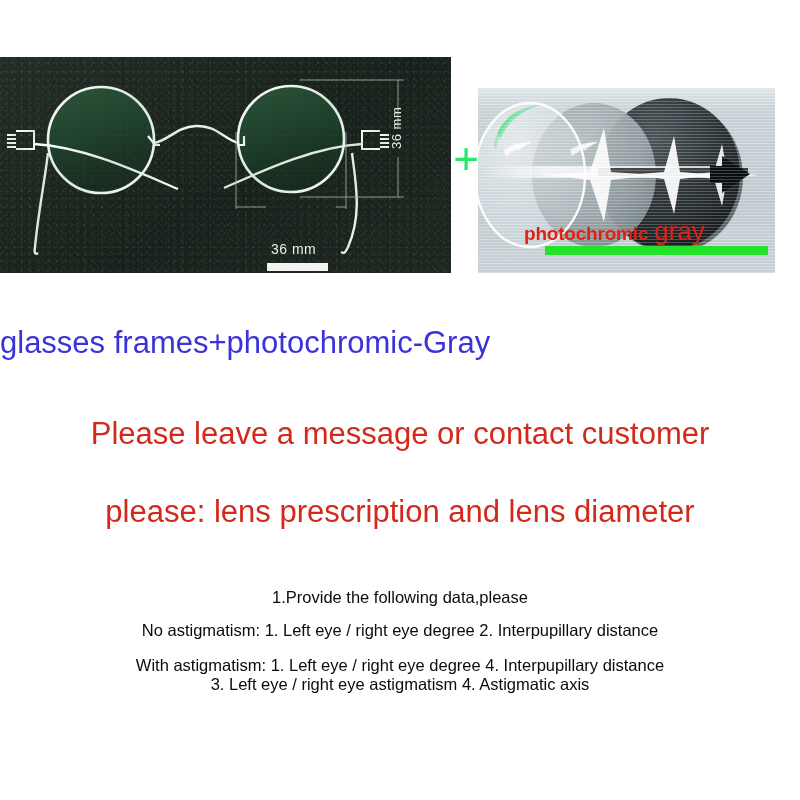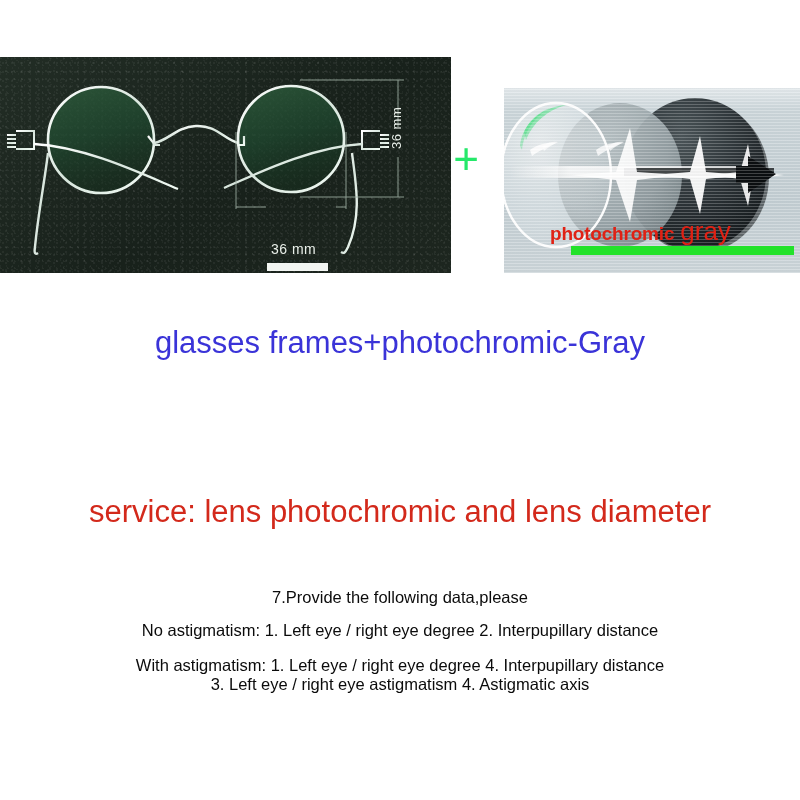--- a/index.html
+++ b/index.html
@@ -44,21 +44,21 @@
 
   
   .plus-sign{
     position:absolute;left:446px;top:137px;width:40px;height:44px;
     color:#25e86a;font-size:44px;line-height:44px;font-weight:400;
     text-align:center;
   }
 
   
   .lens-panel{
-    position:absolute;left:504px;top:88px;width:297px;height:185px;
+    position:absolute;left:478px;top:88px;width:297px;height:185px;
     background:linear-gradient(180deg,#e3e9ec 0%,#ccd6da 12%,#c3ced3 60%,#ccd5d9 100%);
     overflow:hidden;
   }
   .lens-panel .scanlines{
     position:absolute;inset:0;
     background-image:repeating-linear-gradient(
       0deg, rgba(255,255,255,.22) 0 1px, rgba(0,0,0,.02) 1px 3px);
     pointer-events:none;
   }
   .lens-panel svg{position:absolute;left:0;top:0;}
@@ -67,21 +67,21 @@
     white-space:nowrap;color:#e02114;
   }
   .lens-caption .w1{font-size:19px;font-weight:bold;letter-spacing:-.2px;}
   .lens-caption .w2{font-size:26px;font-weight:400;letter-spacing:0px;margin-left:6px;}
   .green-bar{
     position:absolute;left:67px;top:158px;width:223px;height:9px;background:#22e22a;
   }
 
   
   .headline-blue{
-    position:absolute;left:0;top:325px;width:800px;text-align:center;
+    position:absolute;left:0;top:325px;width:800px;text-align:left;
     color:#3a33d8;font-size:31px;white-space:nowrap;
   }
   .headline-red{
     position:absolute;left:0;width:800px;text-align:center;
     color:#d3291b;font-size:31px;white-space:nowrap;
   }
   .red-1{top:416px;}
   .red-2{top:494px;}
 
   
@@ -223,22 +223,23 @@
 
       <div class="lens-caption">
         <span class="w1">photochromic</span><span class="w2">gray</span>
       </div>
       <div class="green-bar"></div>
     </div>
   </div>
 
   <div class="headline-blue">glasses frames+photochromic-Gray</div>
 
-  <div class="headline-red red-2">service: lens photochromic and lens diameter</div>
+  <div class="headline-red red-1">Please leave a message or contact customer</div>
+  <div class="headline-red red-2">please: lens prescription and lens diameter</div>
 
   <div class="instructions">
-    <div class="ins-line ins-0">7.Provide the following data,please</div>
+    <div class="ins-line ins-0">1.Provide the following data,please</div>
     <div class="ins-line ins-1">No astigmatism: 1. Left eye / right eye degree 2. Interpupillary distance</div>
     <div class="ins-line ins-2">With astigmatism: 1. Left eye / right eye degree 4. Interpupillary distance</div>
     <div class="ins-line ins-3">3. Left eye / right eye astigmatism    4. Astigmatic axis</div>
   </div>
 
 </div>
 
 </body></html>

